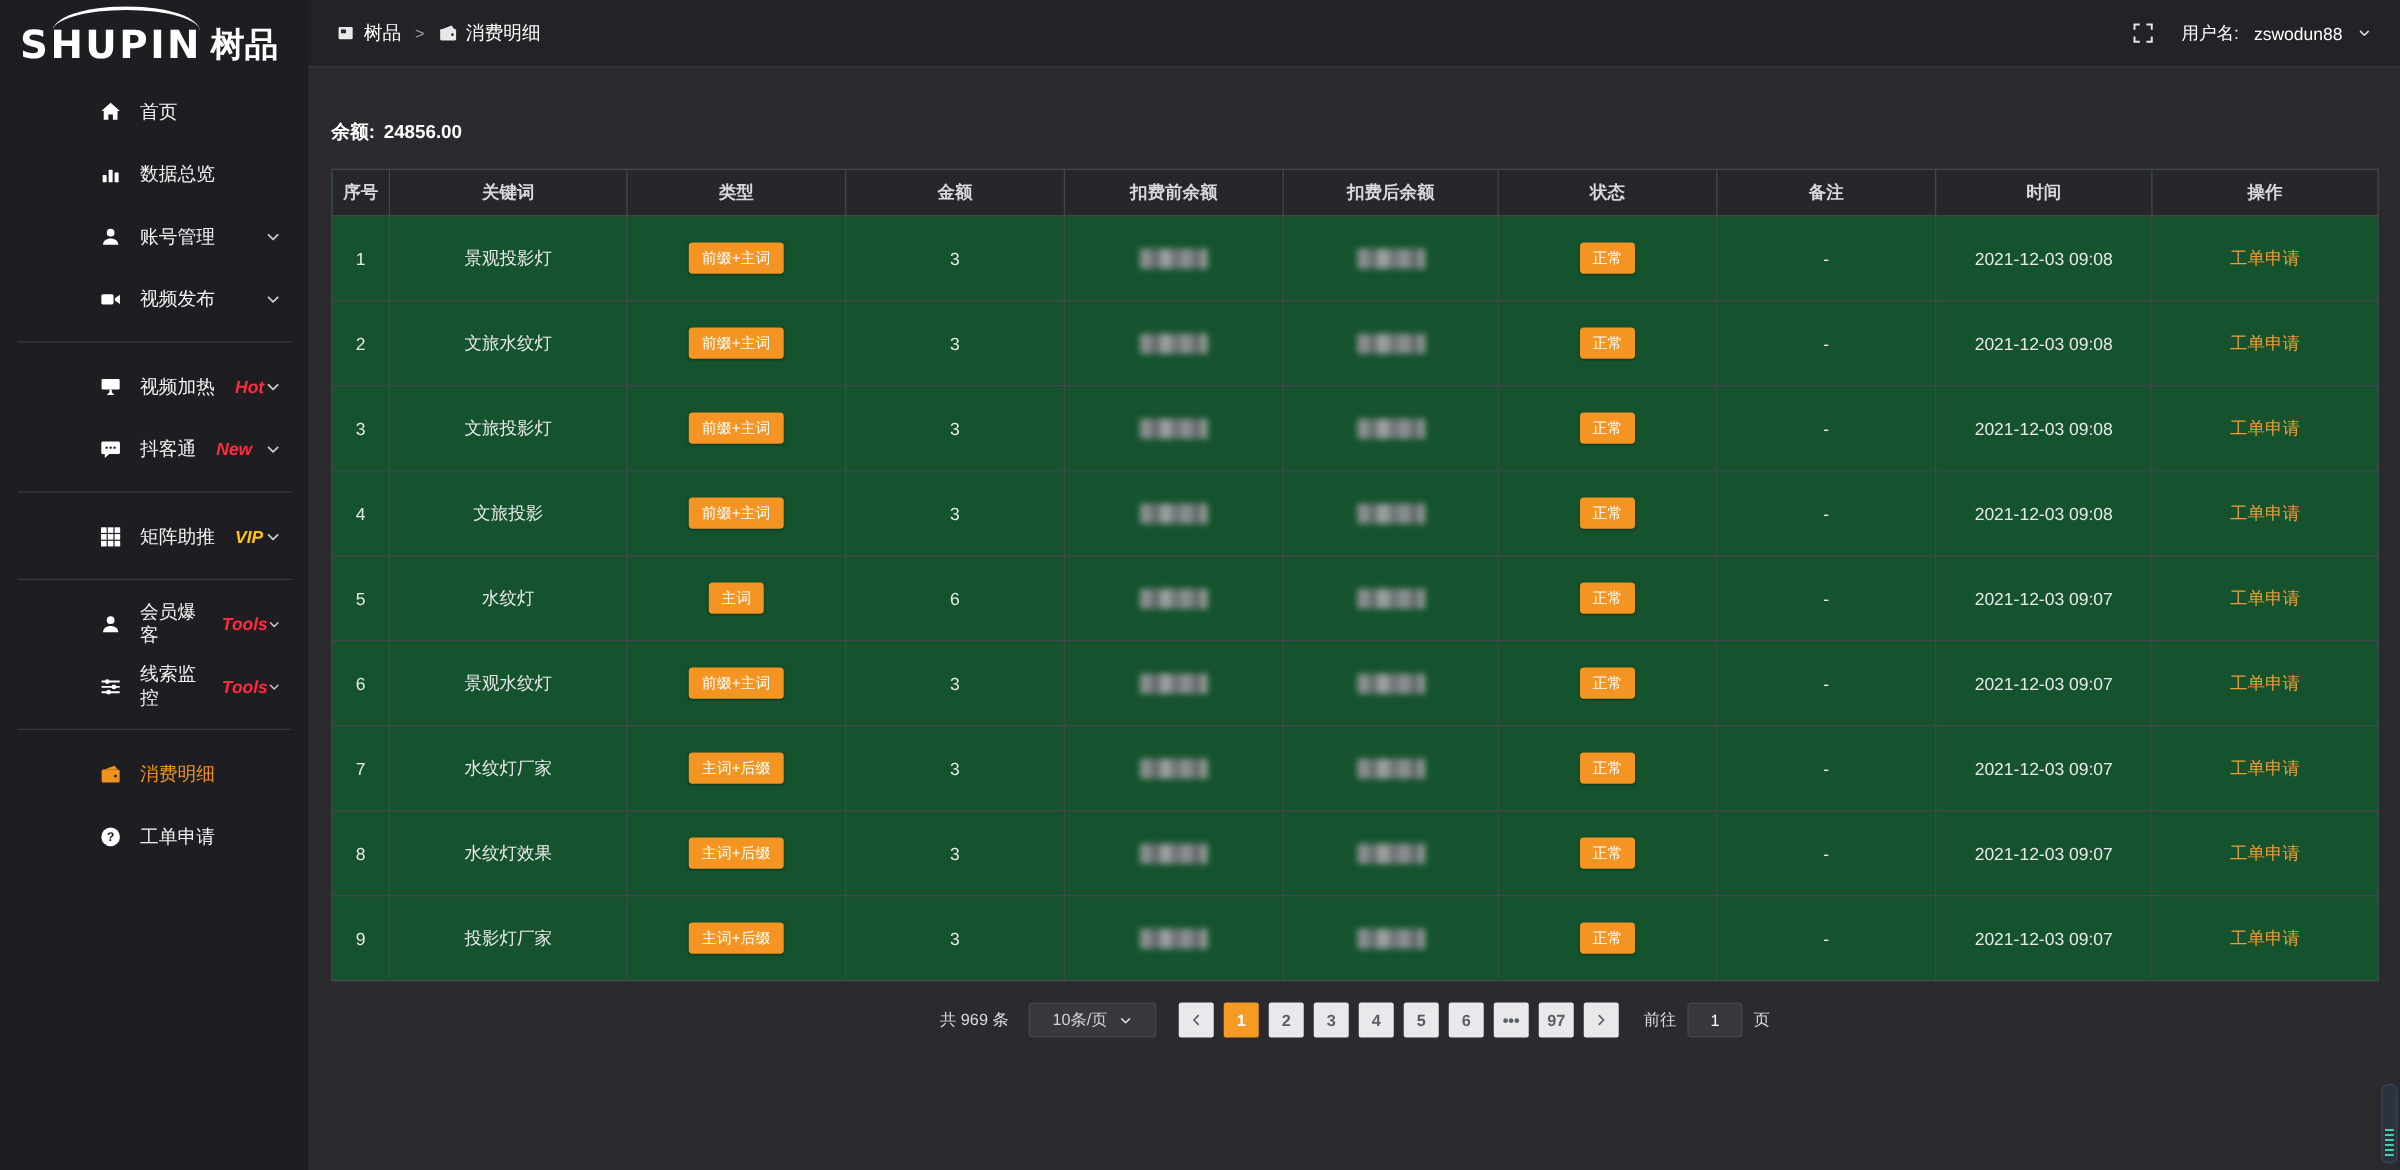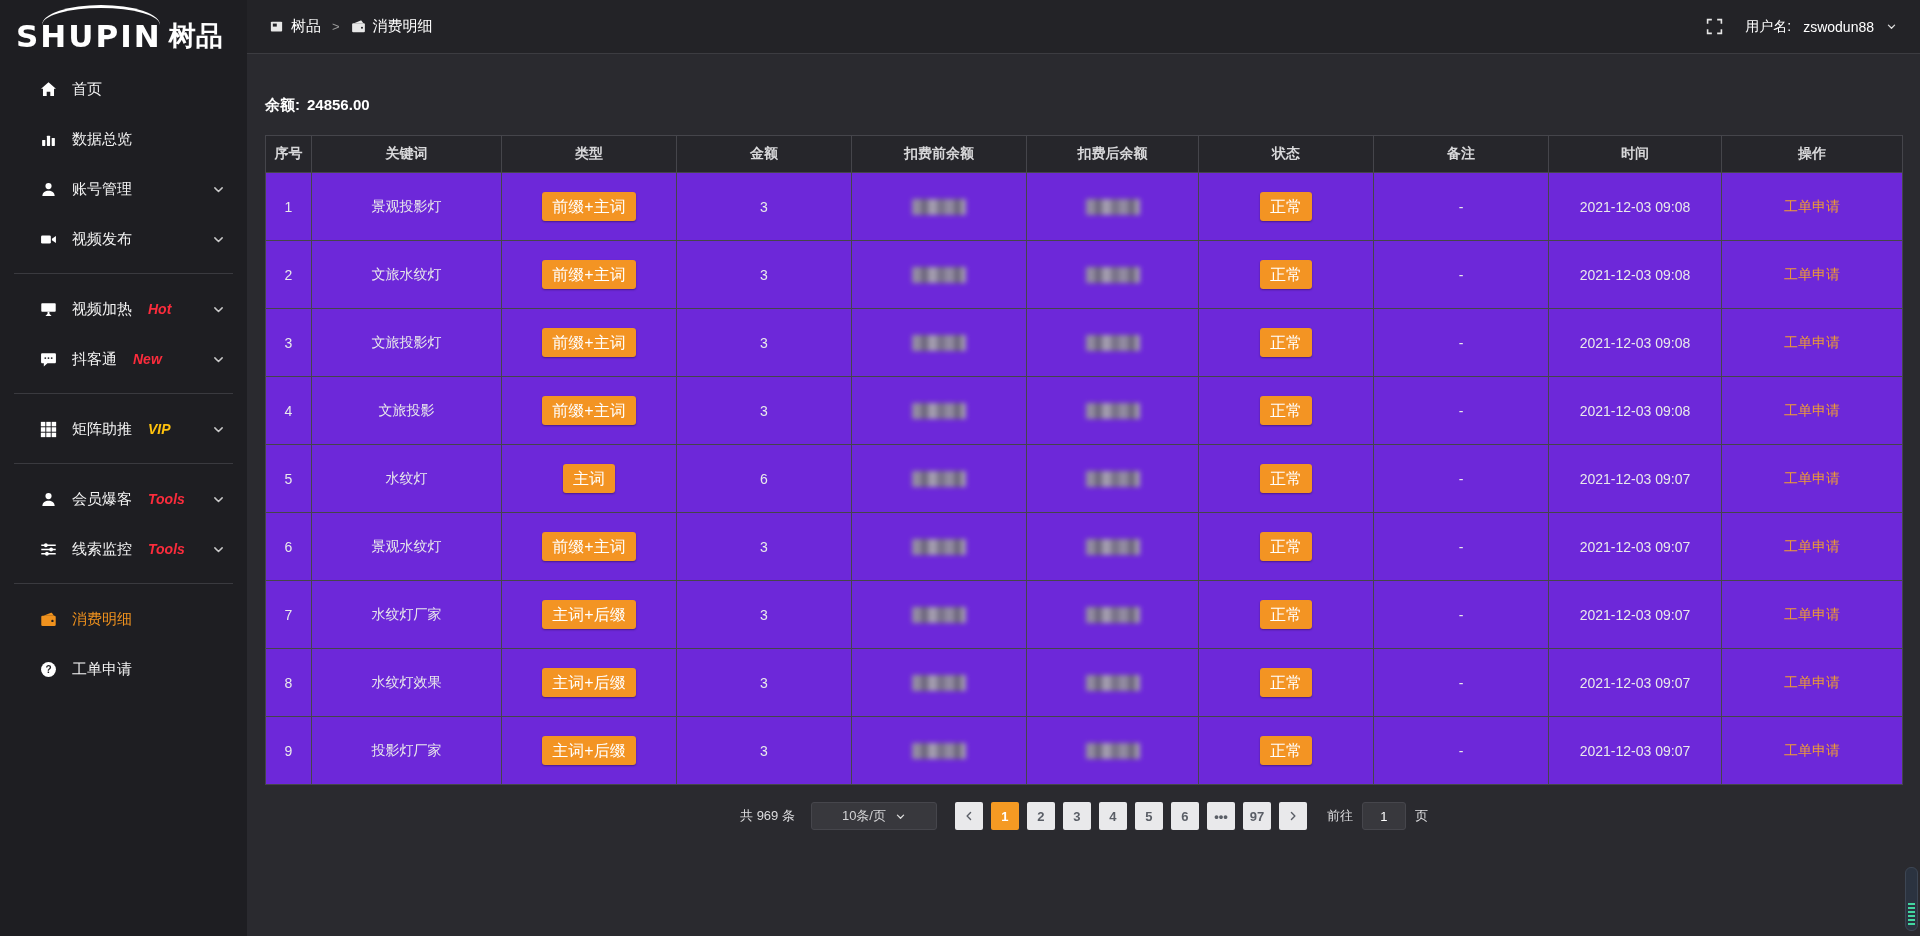--- a/index.html
+++ b/index.html
@@ -8,21 +8,21 @@
   .app { display:flex; width:1920px; height:936px; }
 
   
   .sidebar { width:247px; flex-shrink:0; background:#1e1e22; position:relative; }
   .logo { height:64px; display:flex; align-items:flex-end; padding:0 0 10px 16px; position:relative; }
   .logo-en { font-size:31px; font-weight:bold; color:#fff; letter-spacing:2px; font-family:"DejaVu Sans",sans-serif; }
   .logo-cn { font-size:27px; font-weight:bold; color:#fff; margin-left:7px; }
   .logo-arc { position:absolute; top:5px; left:42px; width:118px; height:20px;
               border-top:3px solid #fff; border-radius:50%/100% 100% 0 0; }
   .nav-item { height:50px; display:flex; align-items:center; padding:0 22px 0 40px;
-              font-size:15px; color:#f2f2f2; cursor:pointer; }
+              font-size:15px; color:#f2f2f2; cursor:pointer;margin-left:40px; }
   .nav-icon { width:17px; height:17px; margin-right:15px; display:inline-flex; color:#fff; flex-shrink:0; }
   .nav-icon svg { width:100%; height:100%; }
   .nav-tag { margin-left:16px; font-style:italic; font-weight:bold; font-size:14px; }
   .nav-tag.red { color:#fb2c3c; }
   .nav-tag.yellow { color:#ffc20d; }
   .nav-arrow { margin-left:auto; width:13px; height:13px; color:#c9c9c9; display:inline-flex; }
   .nav-arrow svg { width:100%; height:100%; }
   .nav-item.active, .nav-item.active .nav-icon { color:#f0921e; }
   .nav-divider { height:1px; background:#3a3a3f; margin:9px 14px 10px 14px; }
 
@@ -40,36 +40,36 @@
   .fs-icon svg { width:100%; height:100%; }
   .user-dd { display:flex; align-items:center; gap:12px; cursor:pointer; }
   .caret { width:11px; height:11px; display:inline-flex; color:#ddd; }
   .caret svg { width:100%; height:100%; }
 
   .content { padding:0 18px; }
   .balance { margin:42px 0 20px; font-size:15px; font-weight:bold; color:#fff; }
   .balance .value { margin-left:7px; }
 
   
-  table.data { border-collapse:collapse; table-layout:fixed; width:1637px; background:#6d28d9; }
+  table.data { border-collapse:collapse; table-layout:fixed; width:1637px; background:#14532d; }
   .data th { background:#26262b; height:37px; font-size:14px; font-weight:bold; color:#d8d8da;
              border:1px solid #45454b; text-align:center; }
   .data td { height:68px; font-size:14px; color:#e9e9eb; border:1px solid #45454b; text-align:center; }
-  .badge { display:inline-block; background:#f39423; color:#fff; font-size:16px;
+  .badge { display:inline-block; background:#f39423; color:#fff; font-size:12px;
            padding:5px 10px; border-radius:3px; line-height:1.2; box-shadow:0 1px 2px rgba(0,0,0,.35); }
   .blur-block { display:block; width:54px; height:16px; margin:0 auto; border-radius:1px;
                 background:repeating-linear-gradient(90deg,#97979b 0 9px,#6e6e74 9px 16px,#a9a9ab 16px 25px,#7a7a80 25px 33px);
                 filter:blur(2.6px); opacity:.9; }
   .action-link { color:#ef9c34; cursor:pointer; }
 
   
   .pagination { display:flex; align-items:center; justify-content:center; gap:8px;
                 margin-top:17px; font-size:13px; color:#dcdcde; }
   .pg-total { margin-right:8px; font-size:13px; }
-  .page-size { width:126px; height:28px; background:#38383d; border:1px solid #46464c; border-radius:3px;
+  .page-size { width:102px; height:28px; background:#38383d; border:1px solid #46464c; border-radius:3px;
                display:flex; align-items:center; justify-content:center; gap:9px; color:#d3d3d5;
                cursor:pointer; margin-right:10px; }
   .pg-btn { min-width:28px; height:28px; padding:0 4px; background:#e9e9eb; border-radius:2px;
             display:flex; align-items:center; justify-content:center; color:#5a5e66;
             font-weight:bold; font-size:13px; cursor:pointer; }
   .pg-btn.active { background:#f59a23; color:#fff; }
   .pg-btn svg { width:10px; height:10px; }
   .goto { display:flex; align-items:center; gap:9px; margin-left:12px; }
   .goto-input { width:44px; height:28px; background:#38383d; border:1px solid #46464c; border-radius:3px;
                 color:#fff; text-align:center; font-size:13px; font-family:inherit; }

